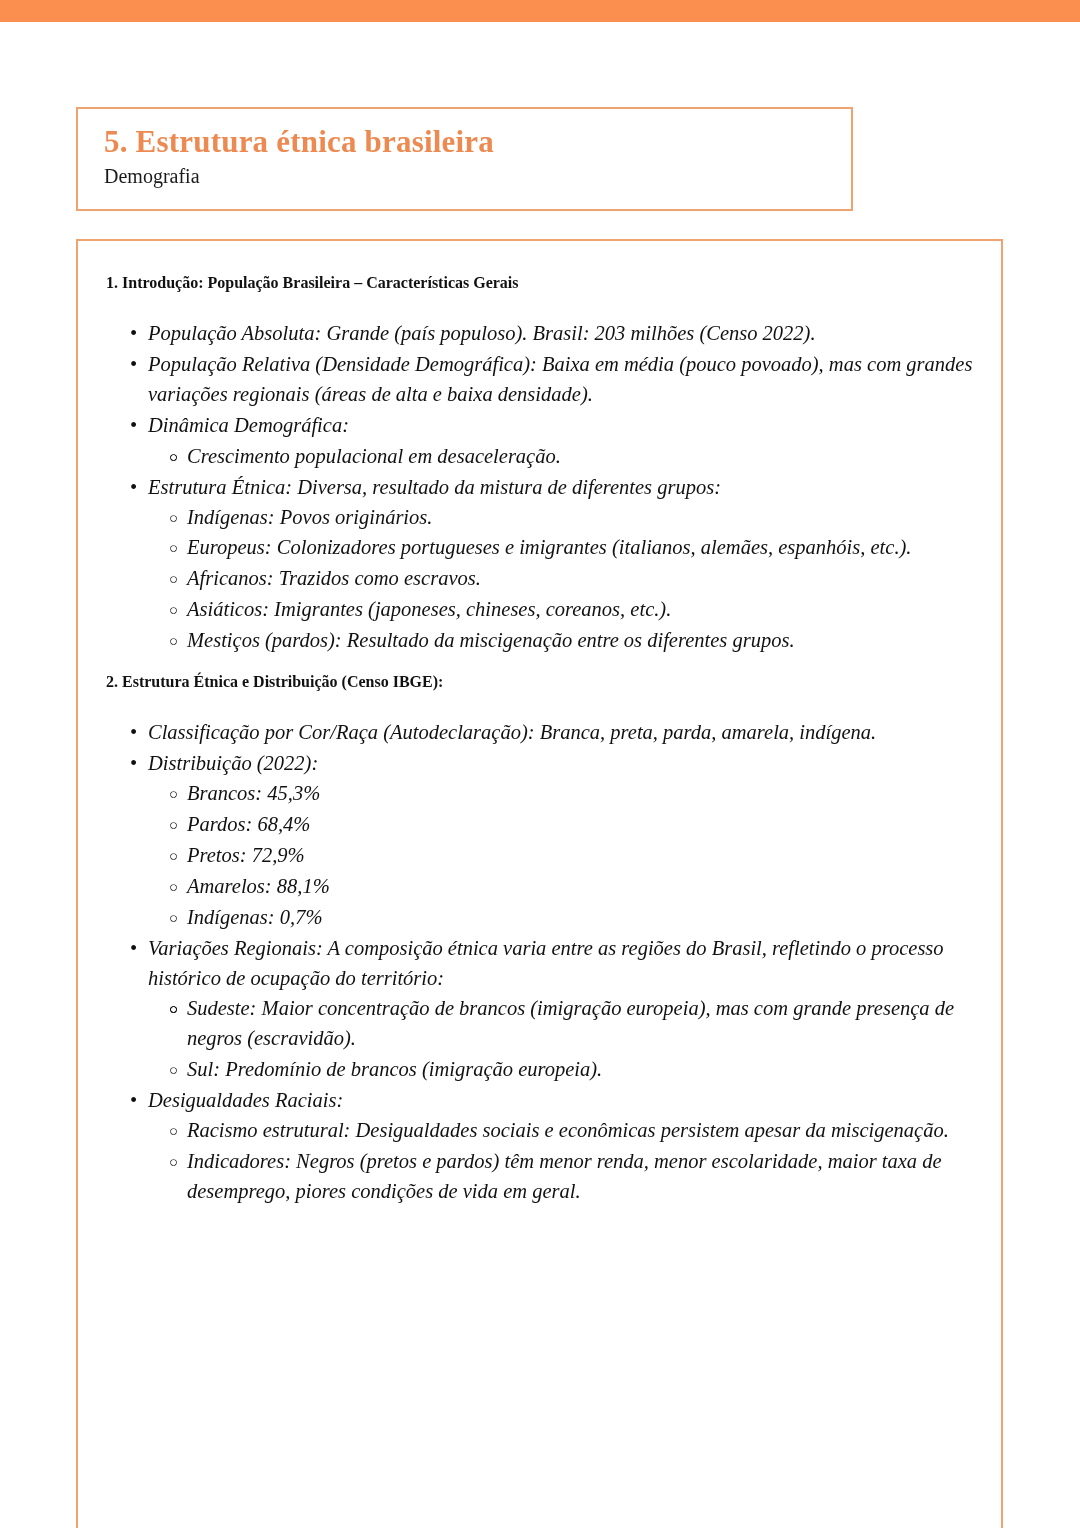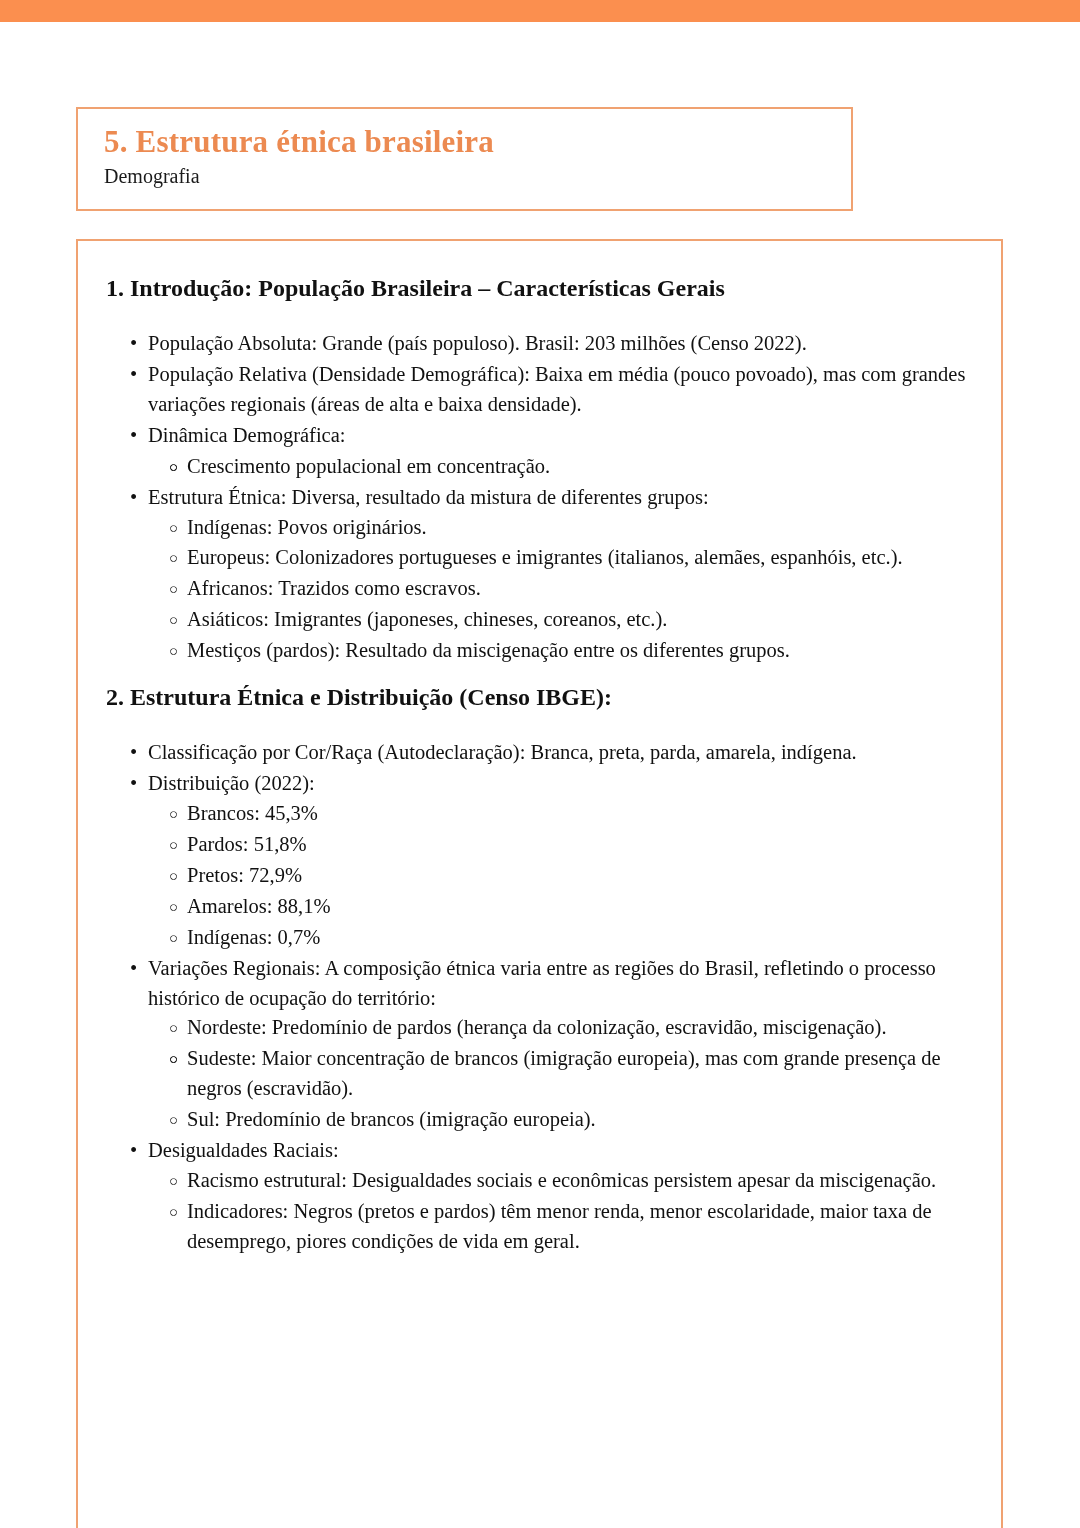--- a/index.html
+++ b/index.html
@@ -67,21 +67,21 @@
     box-sizing: border-box;
     border: 2px solid #F0A271;
     border-bottom: none;
     background: #ffffff;
   }
   .content-inner {
     padding: 32px 28px 0 28px;
   }
 
   .section-heading {
-    font-size: 24px;
+    font-size: 16px;
     font-weight: bold;
     color: #111111;
     margin: 0 0 26px 0;
     line-height: 1.25;
   }
   .section-heading.spaced-top {
     margin-top: 16px;
   }
 
   ul.lvl1 {
@@ -120,21 +120,21 @@
     margin-bottom: 1px;
   }
   ul.lvl2 > li.b2 > .marker2 {
     position: absolute;
     left: 21px;
     top: 0;
     font-size: 15px;
     line-height: 2.0;
     color: #111111;
   }
-  .txt { display: inline; }
+  .txt { display: inline; font-style: italic; }
 </style>
 </head>
 <body>
 
 <div class="top-band"></div>
 
 <div class="header-box">
   <div class="header-inner">
     <div class="doc-title">5. Estrutura étnica brasileira</div>
     <div class="doc-subtitle">Demografia</div>
@@ -156,21 +156,21 @@
       </li>
       <li class="b1">
         <span class="marker1">•</span>
         <span class="txt">Dinâmica Demográfica:</span>
         <ul class="lvl2">
           <li class="b2">
             <span class="marker2">○</span>
           </li>
           <li class="b2">
             <span class="marker2">○</span>
-            <span class="txt">Crescimento populacional em concentração.</span>
+            <span class="txt">Crescimento populacional em desaceleração.</span>
           </li>
         </ul>
       </li>
       <li class="b1">
         <span class="marker1">•</span>
         <span class="txt">Estrutura Étnica: Diversa, resultado da mistura de diferentes grupos:</span>
         <ul class="lvl2">
           <li class="b2">
             <span class="marker2">○</span>
             <span class="txt">Indígenas: Povos originários.</span>
@@ -204,21 +204,21 @@
       <li class="b1">
         <span class="marker1">•</span>
         <span class="txt">Distribuição (2022):</span>
         <ul class="lvl2">
           <li class="b2">
             <span class="marker2">○</span>
             <span class="txt">Brancos: 45,3%</span>
           </li>
           <li class="b2">
             <span class="marker2">○</span>
-            <span class="txt">Pardos: 51,8%</span>
+            <span class="txt">Pardos: 68,4%</span>
           </li>
           <li class="b2">
             <span class="marker2">○</span>
             <span class="txt">Pretos: 72,9%</span>
           </li>
           <li class="b2">
             <span class="marker2">○</span>
             <span class="txt">Amarelos: 88,1%</span>
           </li>
           <li class="b2">
@@ -226,21 +226,20 @@
             <span class="txt">Indígenas: 0,7%</span>
           </li>
         </ul>
       </li>
       <li class="b1">
         <span class="marker1">•</span>
         <span class="txt">Variações Regionais: A composição étnica varia entre as regiões do Brasil, refletindo o processo histórico de ocupação do território:</span>
         <ul class="lvl2">
           <li class="b2">
             <span class="marker2">○</span>
-            <span class="txt">Nordeste: Predomínio de pardos (herança da colonização, escravidão, miscigenação).</span>
           </li>
           <li class="b2">
             <span class="marker2">○</span>
           </li>
           <li class="b2">
             <span class="marker2">○</span>
             <span class="txt">Sudeste: Maior concentração de brancos (imigração europeia), mas com grande presença de negros (escravidão).</span>
           </li>
           <li class="b2">
             <span class="marker2">○</span>

